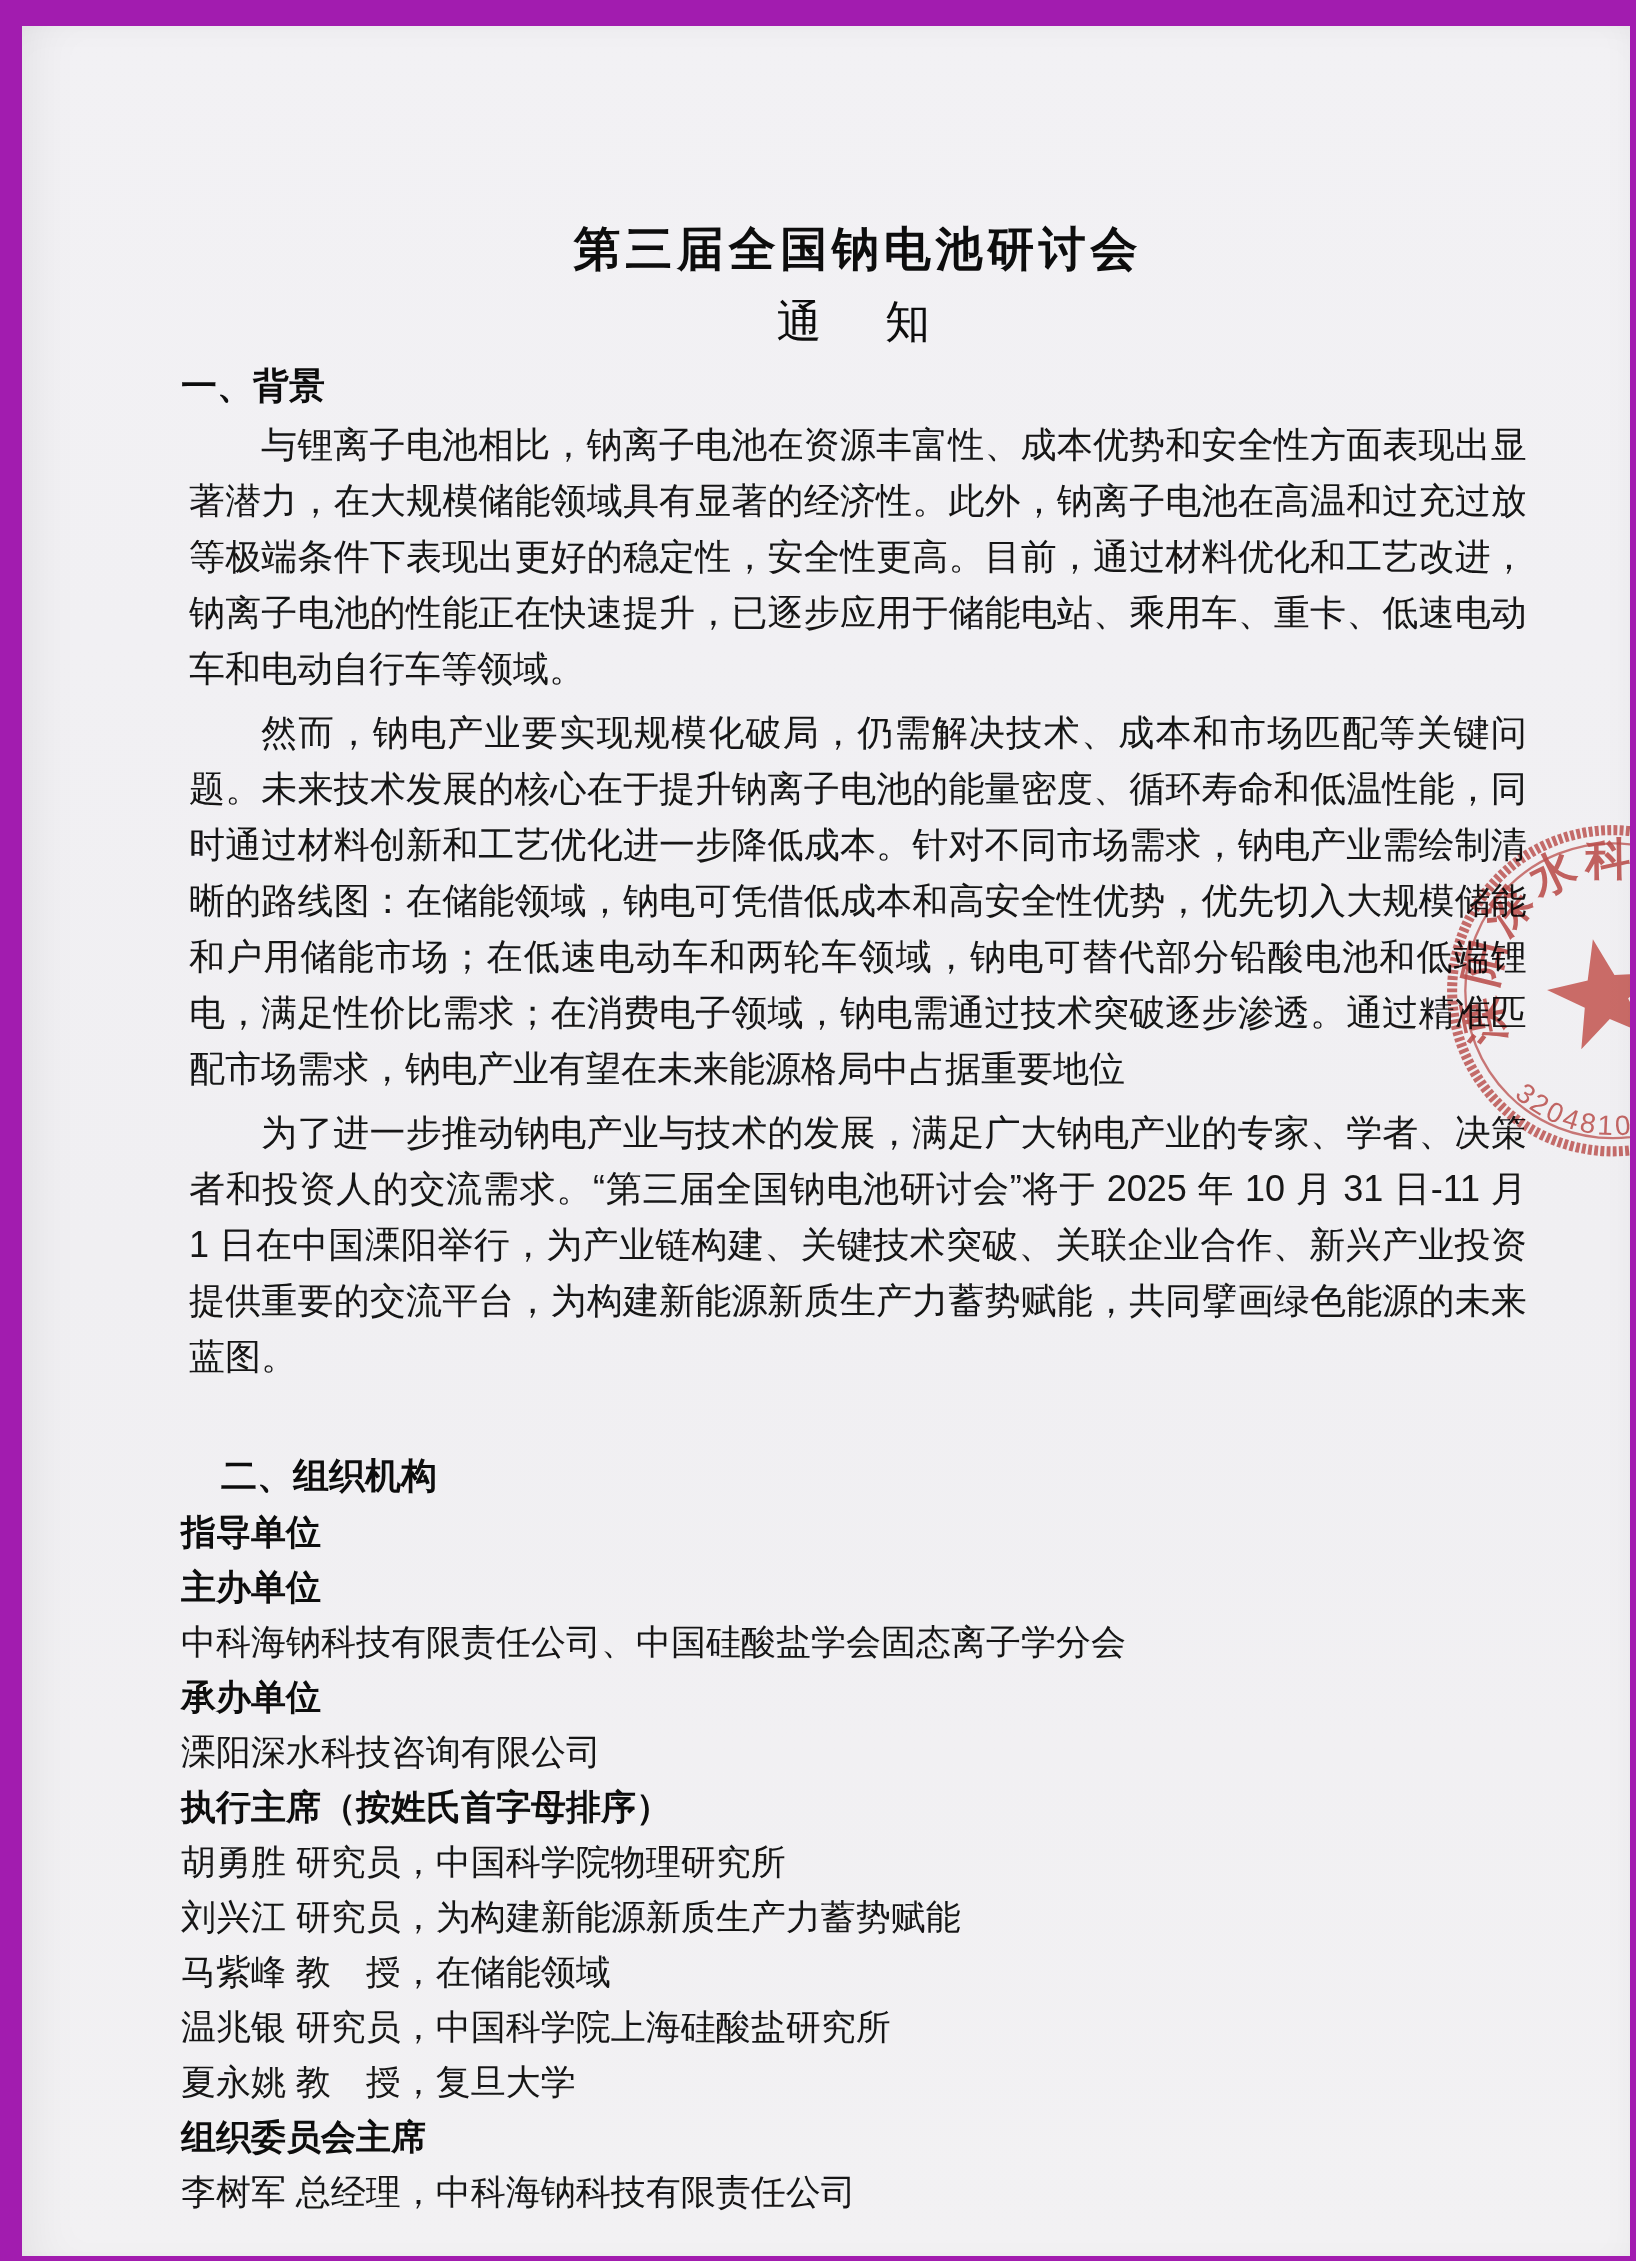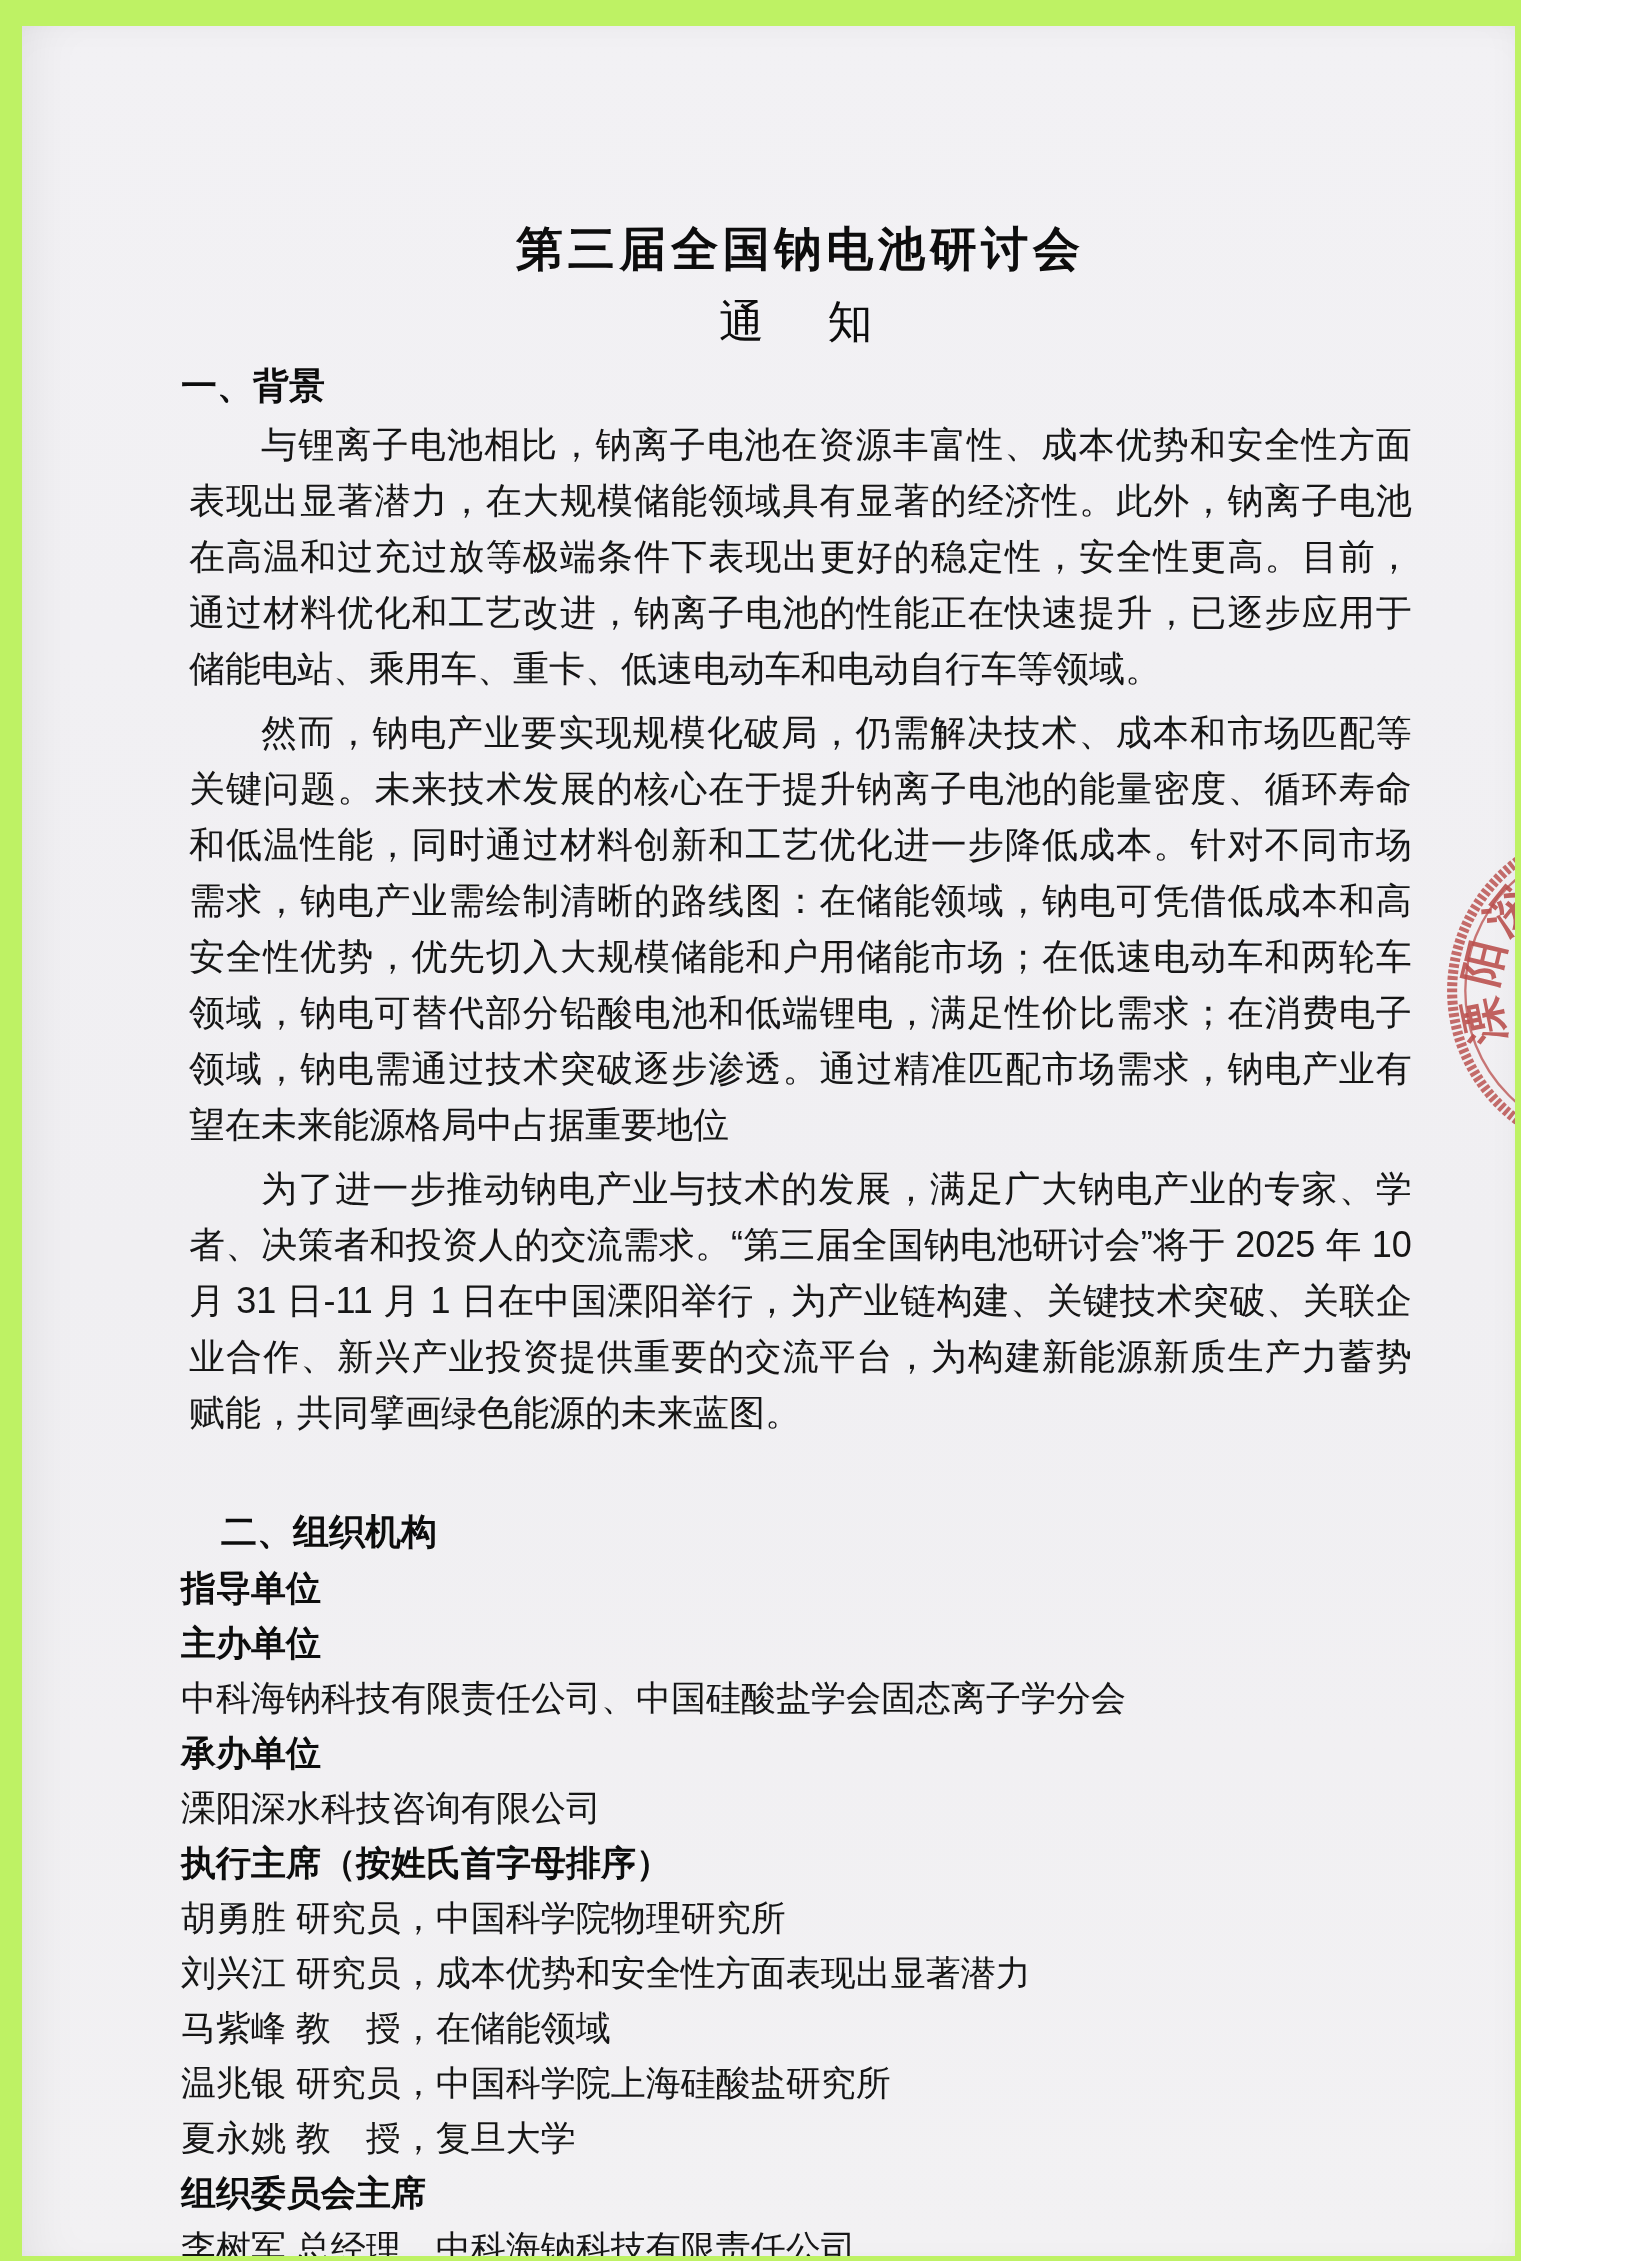--- a/index.html
+++ b/index.html
@@ -1,19 +1,19 @@
 <!DOCTYPE html>
 <html style="font-size:12.4px"><head>
 <meta charset="utf-8">
 <style>
   html,body{margin:0;padding:0;background:#ffffff;}
   .page{
     position:relative;
-    width:1521px;height:2261px;
-    background:#bef264;
+    width:1636px;height:2261px;
+    background:#a21caf;
     overflow:hidden;
     font-family:"Liberation Sans","DejaVu Sans",sans-serif;
     color:#141414;
   }
   .scan{
     position:absolute;
     left:22px;top:26px;right:6.2px;bottom:4.7px;
     background:linear-gradient(180deg,#f2f1f4 0%,#f0eff2 55%,#f2f1f3 100%);
     box-shadow:inset 35px 0 54px -31px rgba(0,0,0,0.08),
                inset -15.5px 0 39px -23px rgba(0,0,0,0.05),
@@ -82,21 +82,21 @@
       <div class="org-line org-label">指导单位</div>
 
       <div class="org-line org-label">主办单位</div>
       <div class="org-line">中科海钠科技有限责任公司、中国硅酸盐学会固态离子学分会</div>
 
       <div class="org-line org-label">承办单位</div>
       <div class="org-line">溧阳深水科技咨询有限公司</div>
 
       <div class="org-line org-label">执行主席（按姓氏首字母排序）</div>
       <div class="org-line">胡勇胜 研究员，中国科学院物理研究所</div>
-      <div class="org-line">刘兴江 研究员，成本优势和安全性方面表现出显著潜力</div>
+      <div class="org-line">刘兴江 研究员，为构建新能源新质生产力蓄势赋能</div>
       <div class="org-line">马紫峰 教　授，在储能领域</div>
       <div class="org-line">温兆银 研究员，中国科学院上海硅酸盐研究所</div>
       <div class="org-line">夏永姚 教　授，复旦大学</div>
 
       <div class="org-line org-label">组织委员会主席</div>
       <div class="org-line">李树军 总经理，中科海钠科技有限责任公司</div>
 
     </div>
 
     <svg class="seal" viewBox="0 0 540 540" xmlns="http://www.w3.org/2000/svg">

